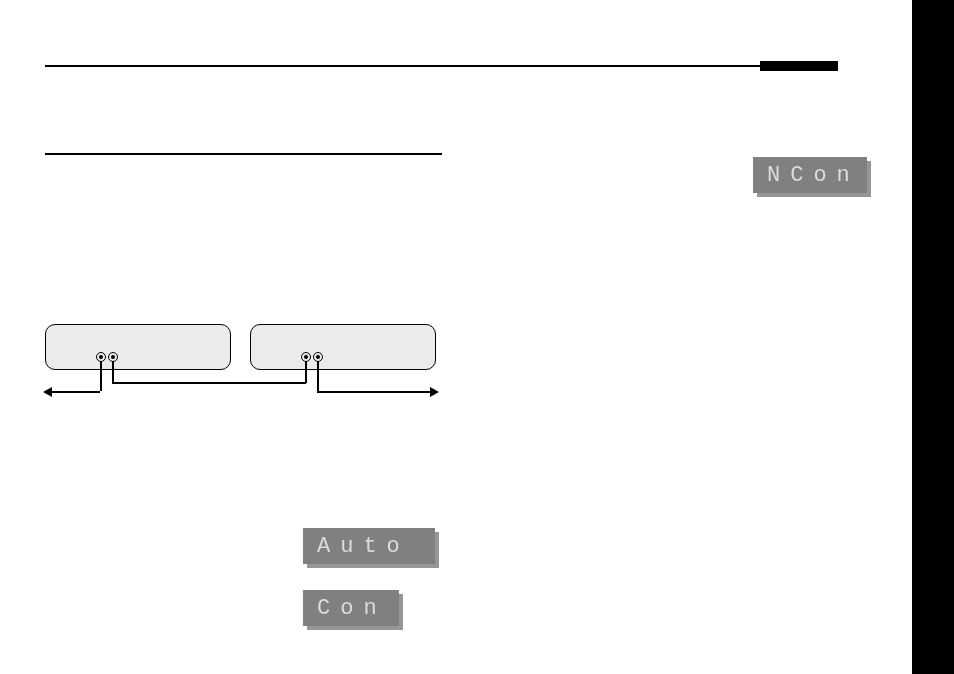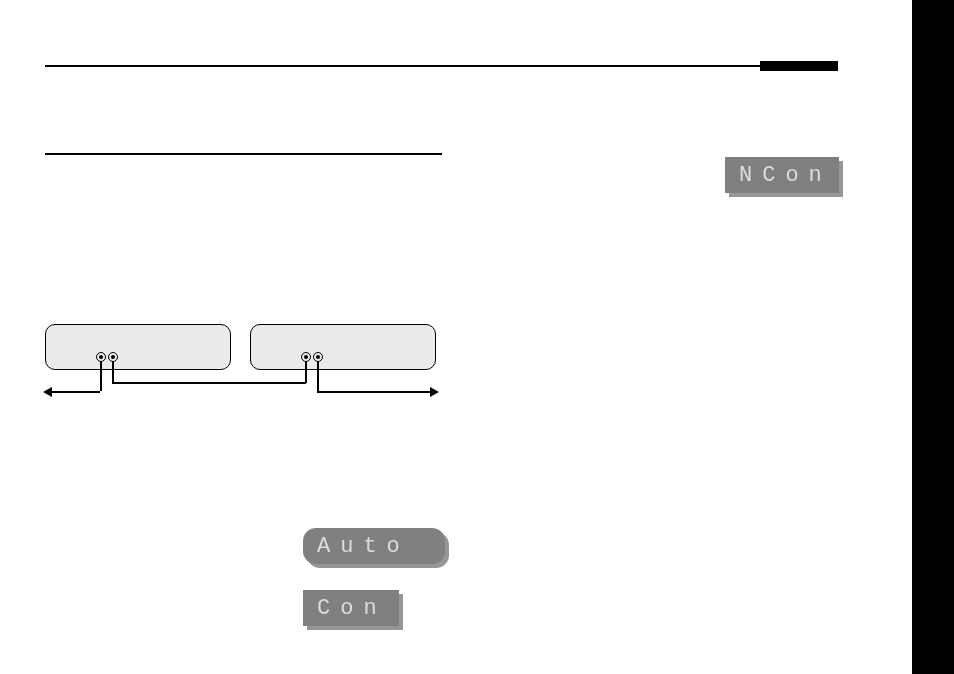--- a/index.html
+++ b/index.html
@@ -54,21 +54,21 @@
     display: flex;
     align-items: center;
     padding-left: 14px;
     font-family: "Courier New", monospace;
     letter-spacing: 10px;
     font-size: 22px;
     color: #dcdcdc;
     height: 36px;
   }
   .display-ncon {
-    left: 680px;
+    left: 708px;
     top: 4px;
     width: 114px;
   }
   .diagram {
     position: absolute;
     left: 0;
     top: 171px;
     width: 397px;
     height: 95px;
   }
@@ -121,24 +121,23 @@
     border-top: 5px solid transparent;
     border-bottom: 5px solid transparent;
   }
   .lower-displays {
     position: absolute;
     left: 258px;
     top: 375px;
   }
   .display-auto {
     position: relative;
-    width: 142px;
+    width: 132px;
     left: 0;
     top: 0;
-    border-radius: 13px;
   }
   .display-con {
     position: relative;
     width: 96px;
     left: 0;
     top: 0;
     margin-top: 26px;
   }
 </style>
 </head>

